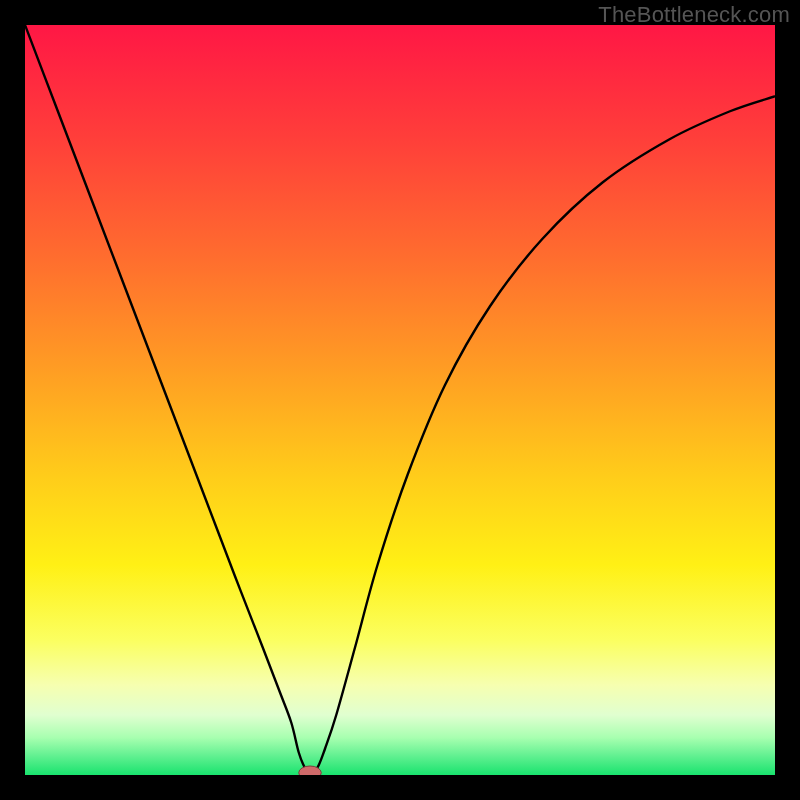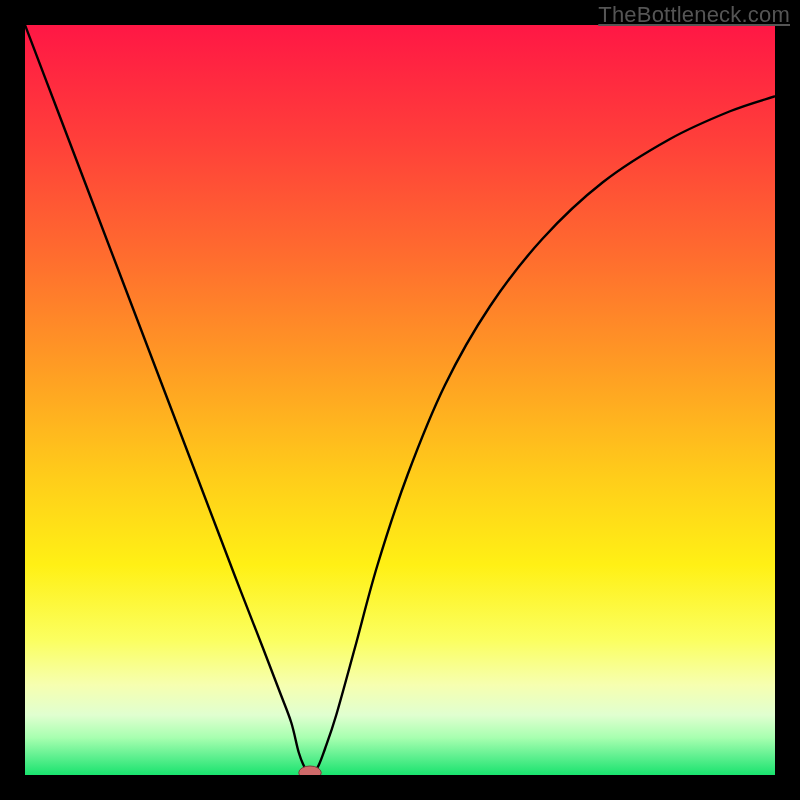--- a/index.html
+++ b/index.html
@@ -19,21 +19,20 @@
   }
   .watermark {
     position: absolute;
     top: 2px;
     right: 10px;
     color: #555555;
     font-size: 22px;
     font-weight: 500;
     letter-spacing: 0.2px;
     z-index: 10;
-    text-decoration: underline;
   }
   .plot {
     position: absolute;
     left: 25px;
     top: 25px;
     width: 750px;
     height: 750px;
     overflow: hidden;
   }
   .plot svg {

